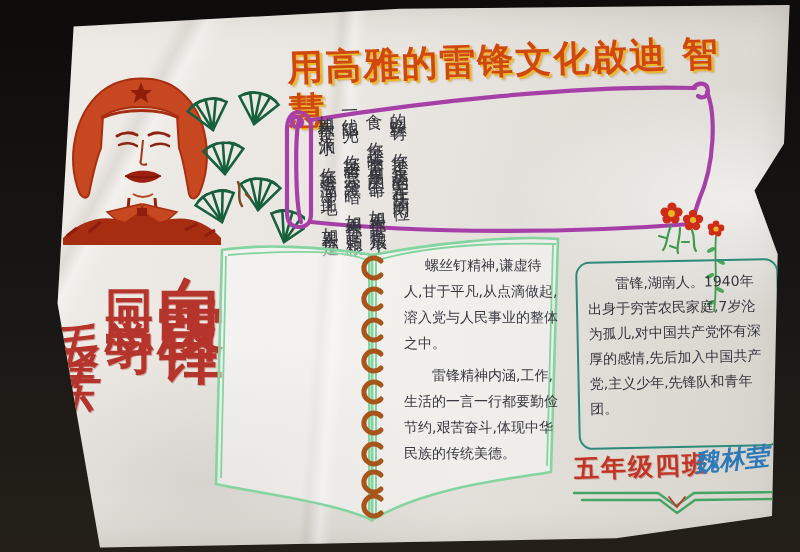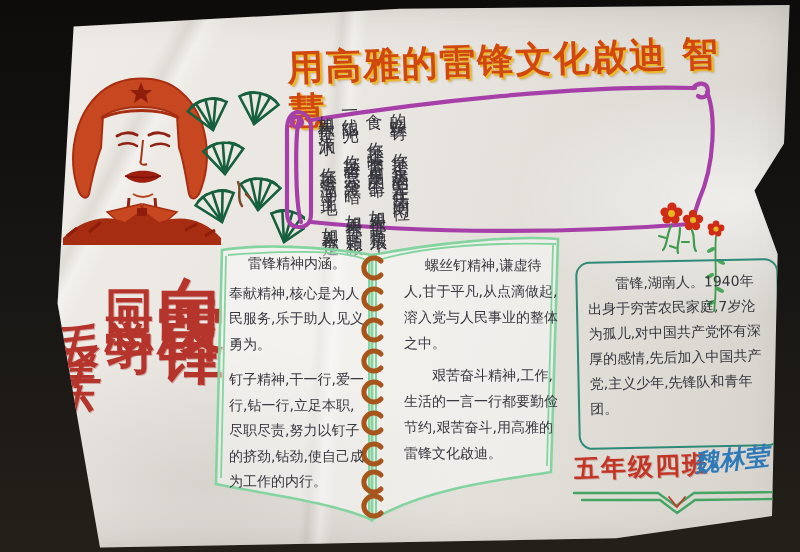--- a/index.html
+++ b/index.html
@@ -133,29 +133,24 @@
         <path d="M181 101 A10 10 0 1 0 181 115"></path>
         <path d="M181 132 A10 10 0 1 0 181 146"></path>
         <path d="M181 163 A10 10 0 1 0 181 177"></path>
         <path d="M181 194 A10 10 0 1 0 181 208"></path>
         <path d="M181 225 A10 10 0 1 0 181 239"></path>
         <path d="M181 253 A10 10 0 1 0 181 267"></path>
         <path d="M181 277 A10 10 0 1 0 181 291"></path>
       </g>
     </svg>
 
-    <div class="abs page page-left">
-      <p class="heading">雷锋精神内涵。</p>
-      <p class="p1">奉献精神,核心是为人民服务,乐于助人,见义勇为。</p>
-      <p class="p2">钉子精神,干一行,爱一行,钻一行,立足本职,尽职尽责,努力以钉子的挤劲,钻劲,使自己成为工作的内行。</p>
-    </div>
 
     <div class="abs page page-right">
       <p class="p1">螺丝钉精神,谦虚待人,甘于平凡,从点滴做起,溶入党与人民事业的整体之中。</p>
-      <p class="p2">艰苦奋斗精神,工作,生活的一言一行都要勤俭节约,艰苦奋斗,用高雅的雷锋文化啟迪。</p>
+      <p class="p2">雷锋精神内涵,工作,生活的一言一行都要勤俭节约,艰苦奋斗,体现中华民族的传统美德。</p>
     </div>
 
     <svg class="abs" style="left:656px;top:196px;" width="54" height="58" viewBox="0 0 54 58">
       <g fill="#cf2c18">
         <circle cx="16" cy="11" r="4.6"></circle>
           <circle cx="22" cy="16" r="4.6"></circle>
           <circle cx="19" cy="23" r="4.6"></circle>
         <circle cx="11" cy="23" r="4.6"></circle>
           <circle cx="9" cy="16" r="4.6"></circle>
         <circle cx="37" cy="18" r="4.2"></circle>

